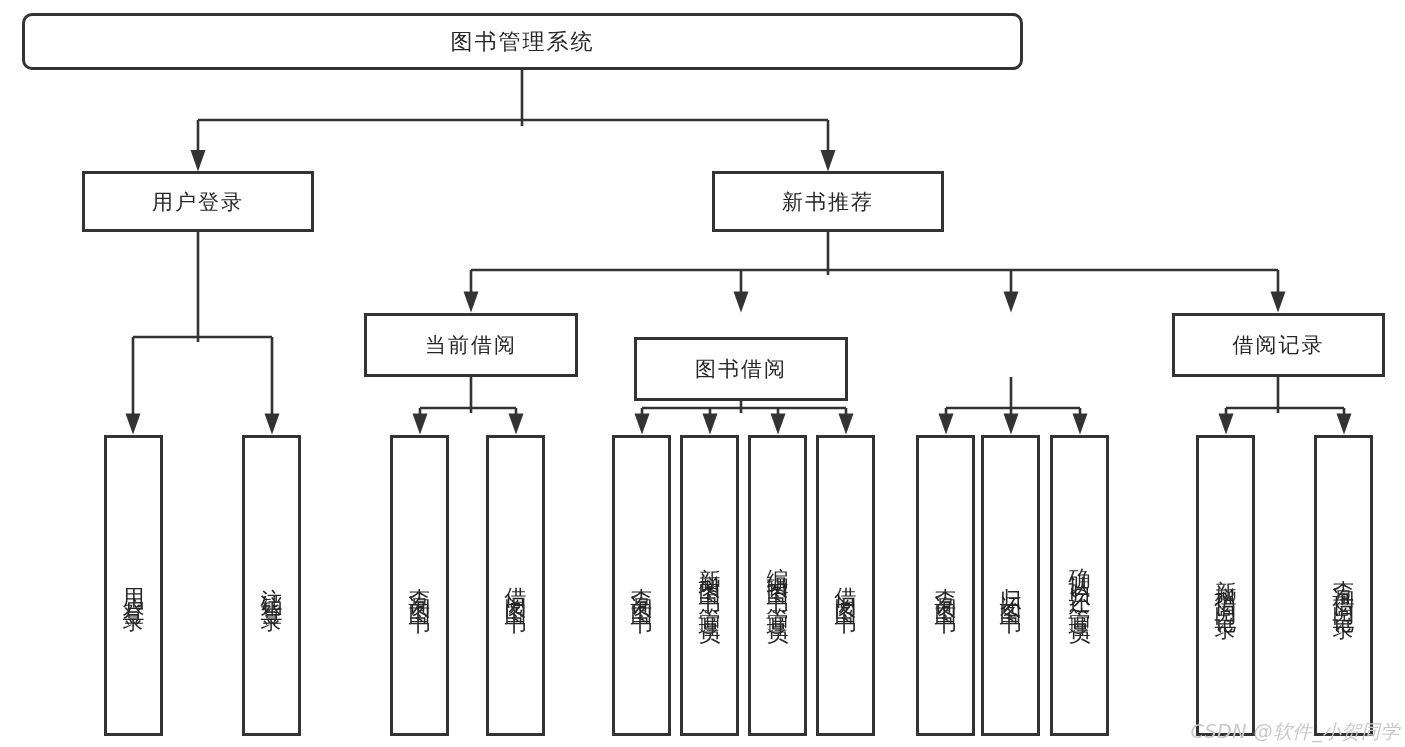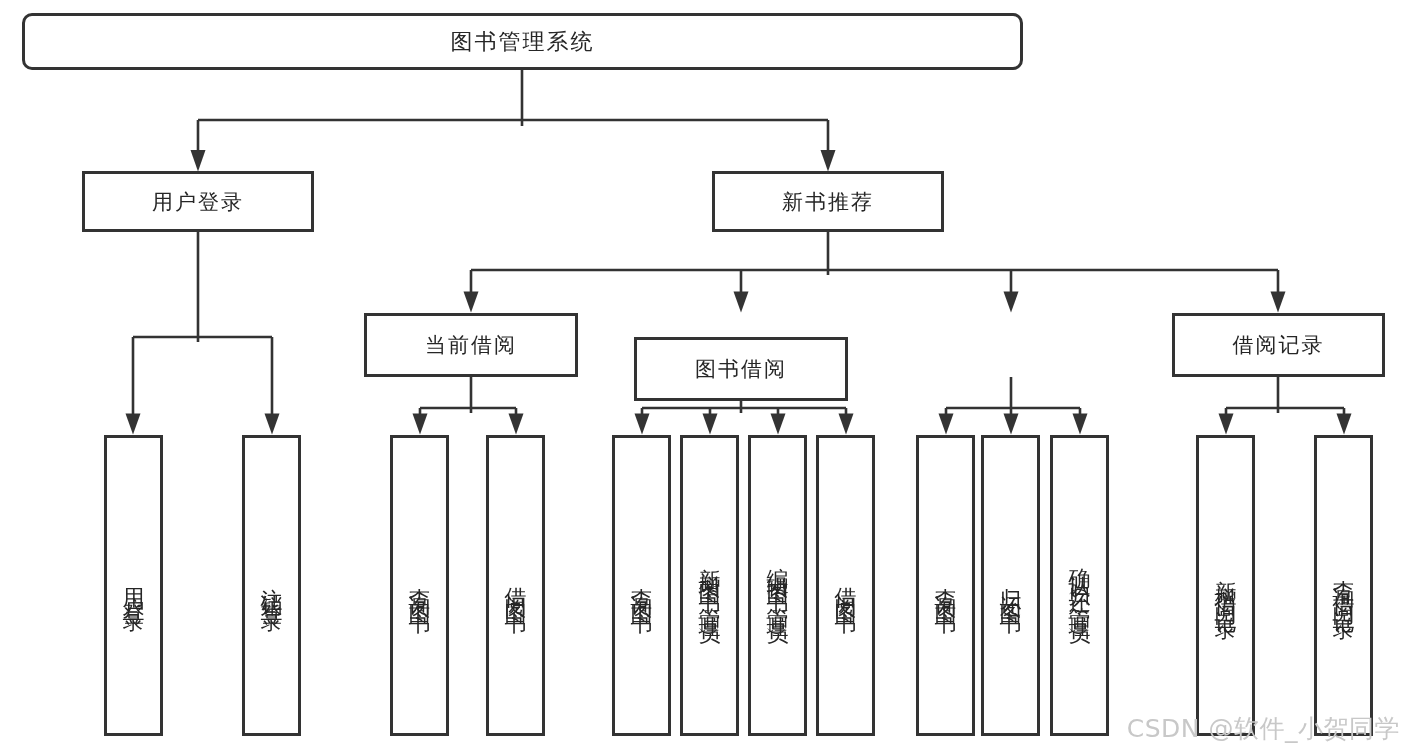--- a/index.html
+++ b/index.html
@@ -34,25 +34,26 @@
   .vbox .vtext {
     writing-mode: vertical-rl;
     font-size: 22px;
     line-height: 1;
     letter-spacing: 8px;
   }
   .watermark {
     position: absolute;
     right: 5px;
     bottom: 2px;
-    font-size: 25px;
+    font-size: 19px;
     letter-spacing: 0.5px;
     color: var(--watermark);
     z-index: 10;
     white-space: nowrap;
+    font-style: italic;
   }
 </style>
 </head>
 <body>
 
 <div class="canvas">
 
   <svg class="connectors" width="1405" height="747" viewBox="0 0 1405 747">
     <g stroke="#333333" stroke-width="2.6" fill="none">
 

